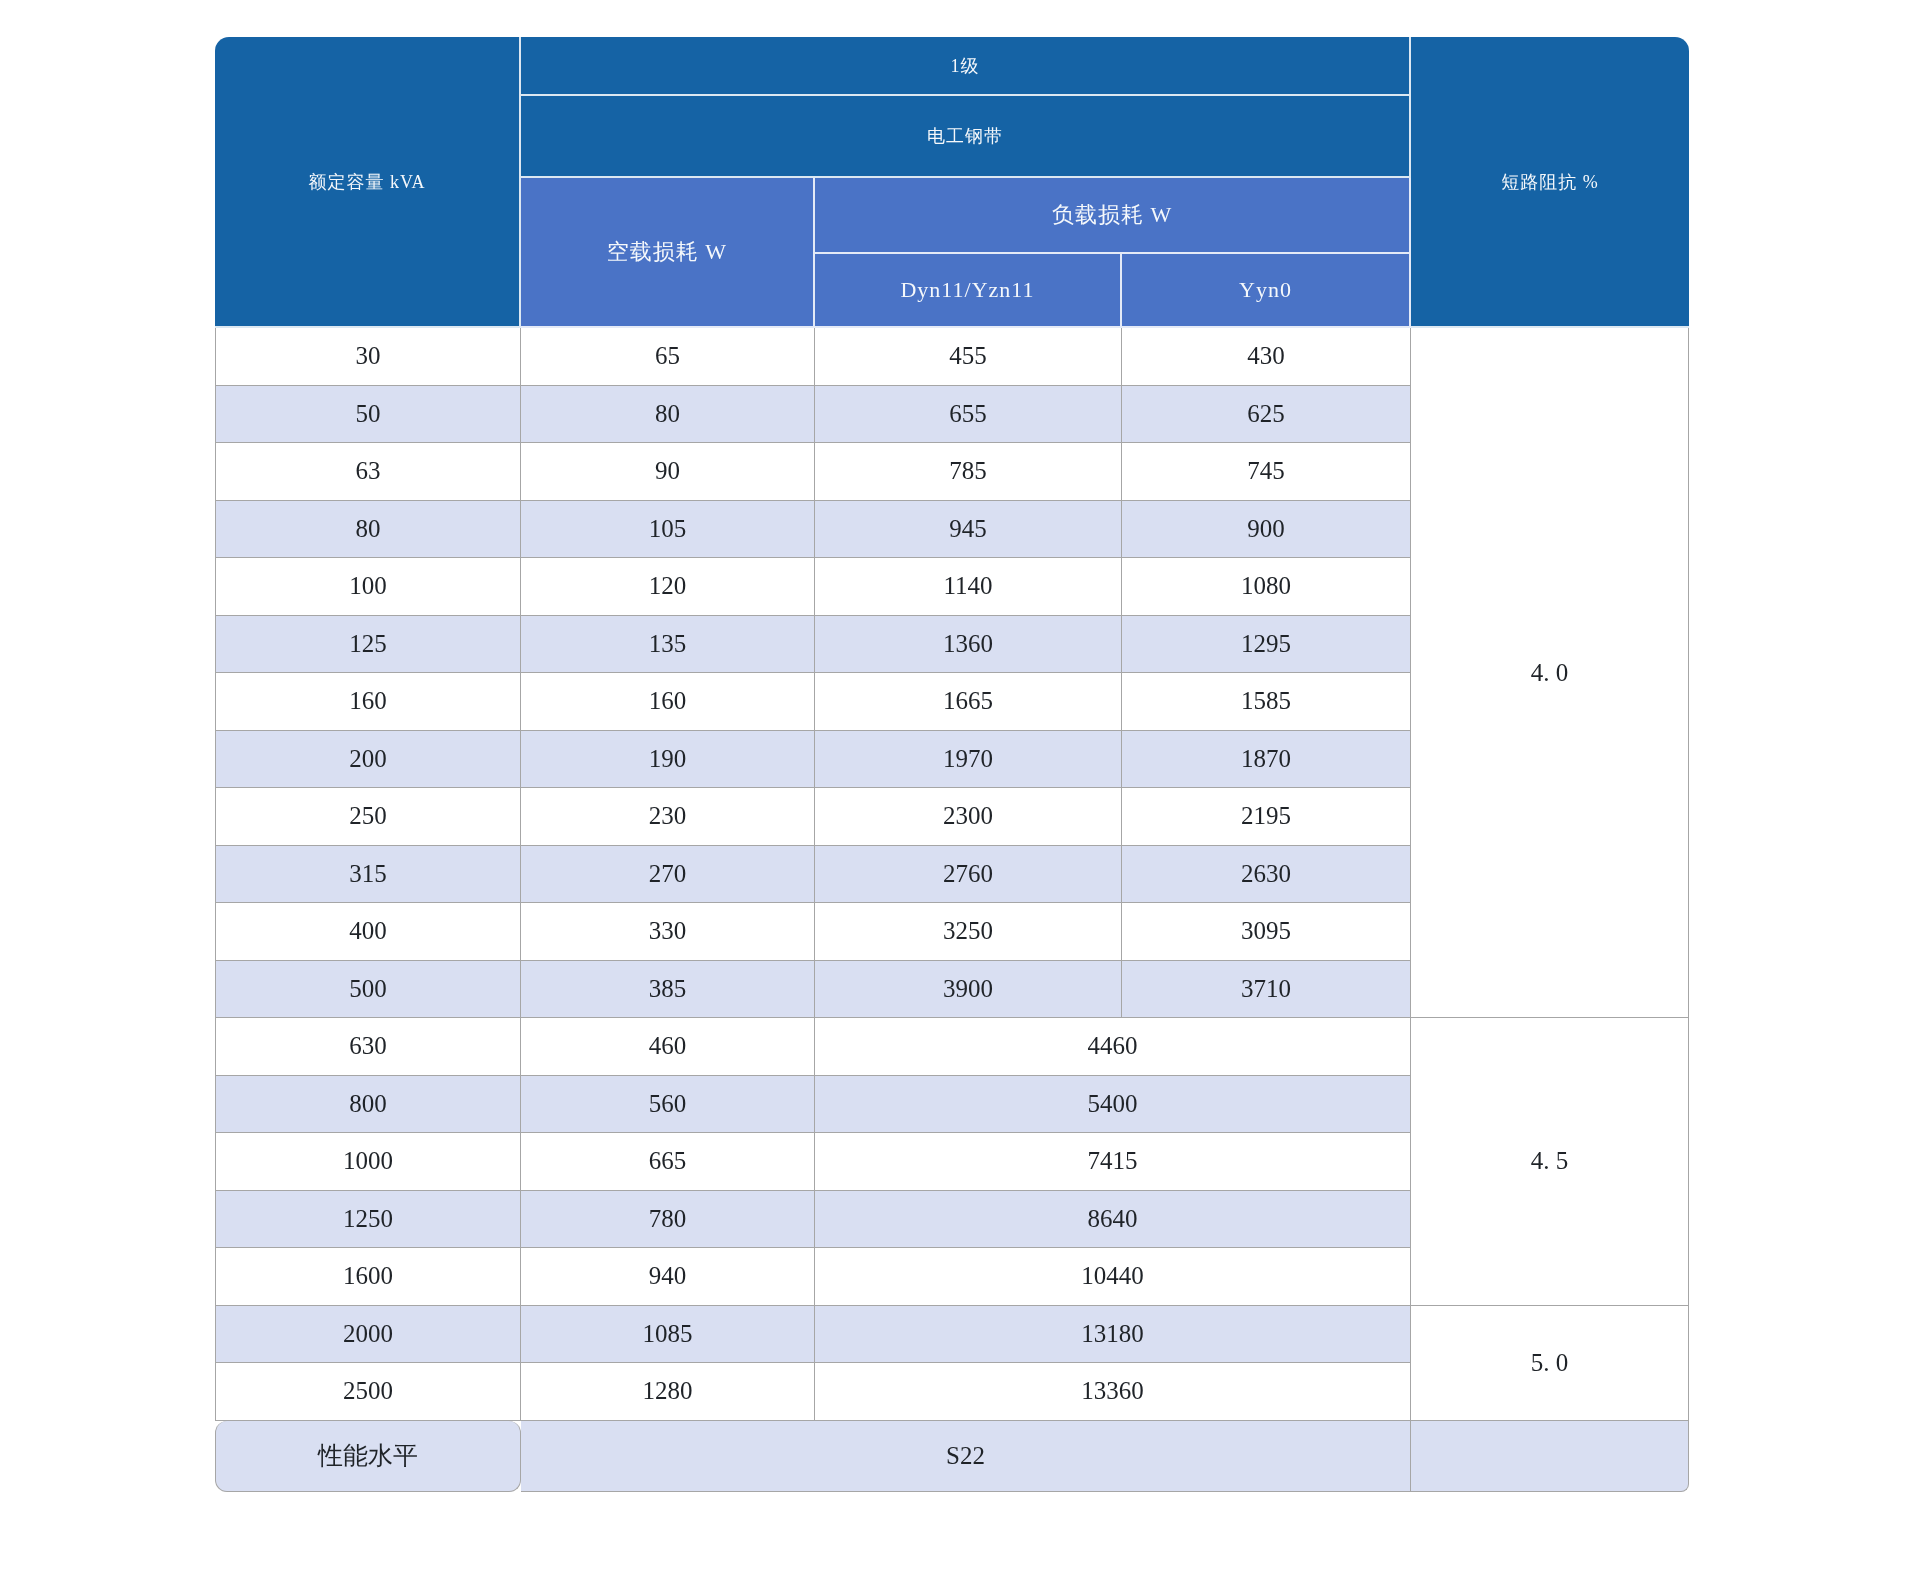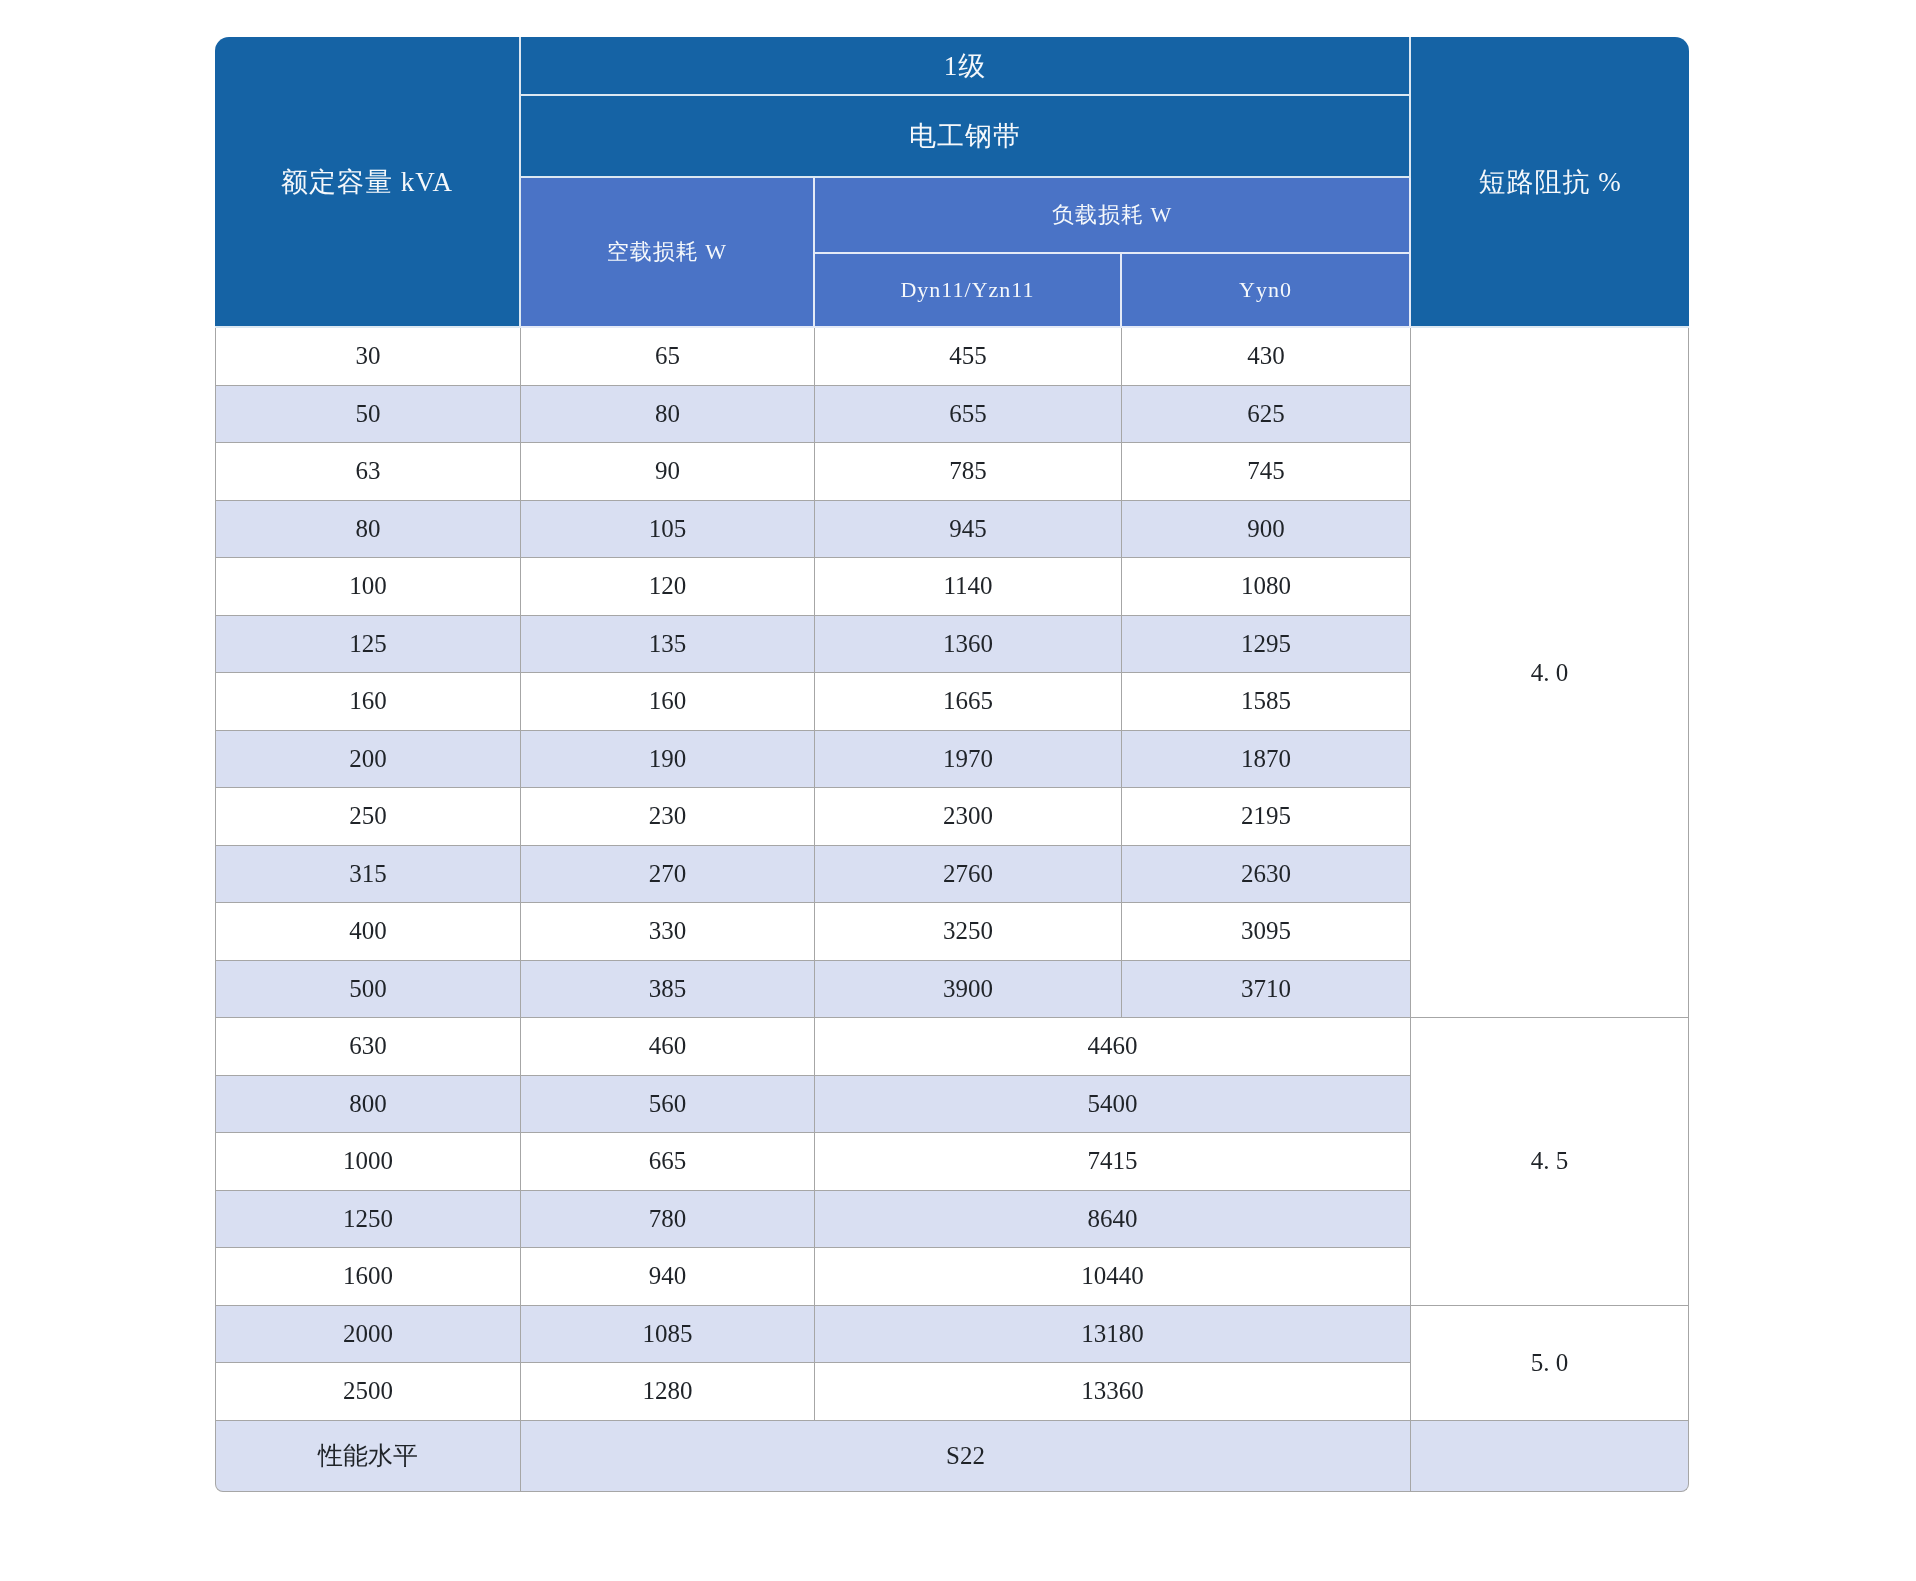--- a/index.html
+++ b/index.html
@@ -30,21 +30,21 @@
     text-align:center;
     vertical-align:middle;
     padding:0;
     overflow:hidden;
     white-space:nowrap;
   }
   
   td.hdr{
     background:#1563a5;
     color:#f5f8fb;
-    font-size:27px;
+    font-size:18px;
     letter-spacing:1px;
     border-right:2px solid rgba(255,255,255,.85);
     border-bottom:2px solid rgba(255,255,255,.85);
   }
   td.hdr-light{
     background:#4a73c6;
     color:#f5f8fb;
     font-size:22px;
     letter-spacing:1px;
     border-right:2px solid rgba(255,255,255,.85);
@@ -56,21 +56,21 @@
   td.data{
     background:#ffffff;
     color:#1f2328;
     font-size:25px;
     border-right:1px solid #a6a6a6;
     border-bottom:1px solid #a6a6a6;
   }
   tr.stripe td.data{background:#d9dff2;}
   td.first{border-left:1px solid #a6a6a6;}
   td.impedance{background:#ffffff !important;}
-  td.corner-bl{border-bottom-left-radius:8px;}
+  td.corner-bl{border-bottom-left-radius:8px;border-radius:12px;}
   td.corner-br{border-bottom-right-radius:8px;}
   
   tr.hrow1{height:59px;}
   tr.hrow2{height:82px;margin-top:47px;}
   tr.hrow3{height:76px;}
   tr.hrow4{height:74px;}
   tr.drow{height:57.5px;}
   tr.frow{height:71px;}
 </style>
 </head>

